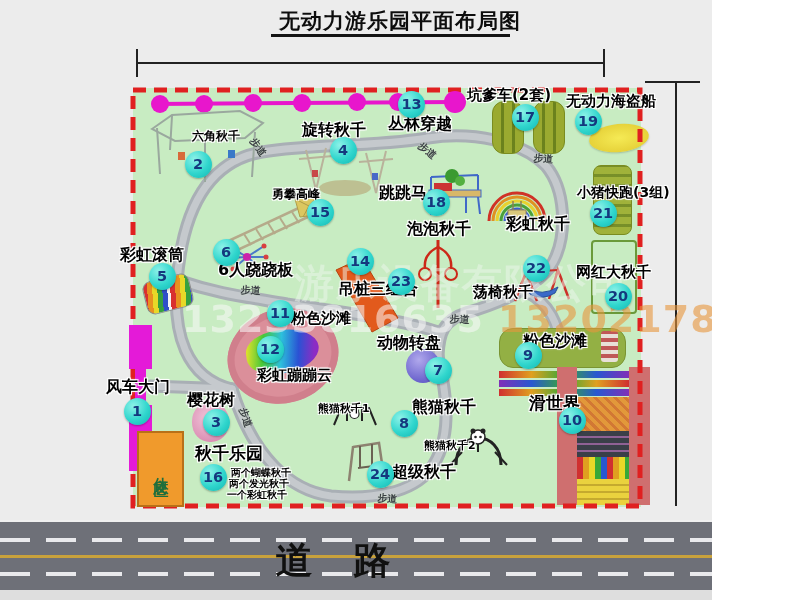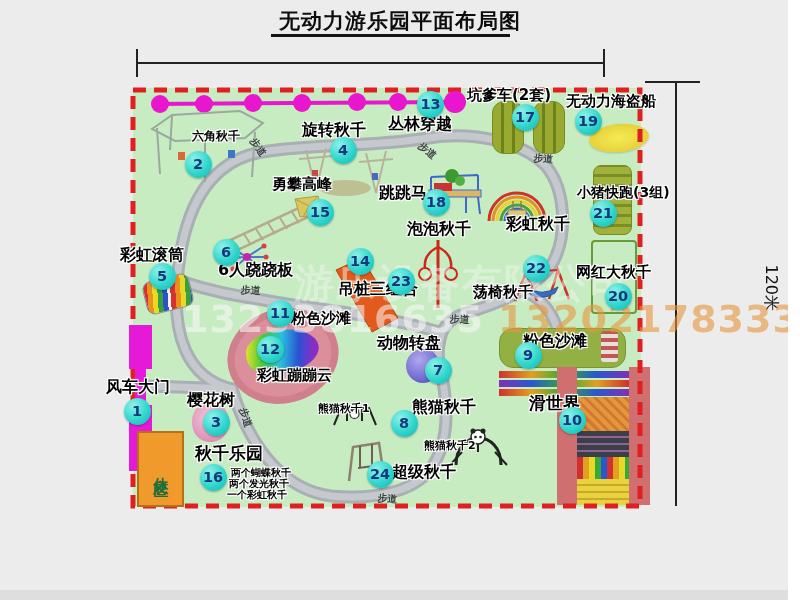--- a/index.html
+++ b/index.html
@@ -1,16 +1,16 @@
 <!DOCTYPE html>
 <html><head>
 <meta charset="utf-8">
 <style>
   html,body{margin:0;padding:0;}
-  #stage{position:relative;width:788px;height:600px;background:#ececec;overflow:hidden;
+  #stage{position:relative;width:712px;height:600px;background:#ececec;overflow:hidden;
          font-family:"DejaVu Sans","Liberation Sans",sans-serif;}
   .abs{position:absolute;}
   
   #title{left:0;top:7px;width:800px;text-align:center;font-size:21px;font-weight:bold;color:#0d0d0d;letter-spacing:1px;z-index:25;}
   #title-underline{left:271px;top:34px;width:239px;height:3px;background:#141414;z-index:25;}
   
   .dim{background:#222;z-index:25;}
   #dim-top-label{left:271px;top:43px;width:200px;text-align:center;font-size:16px;color:#111;z-index:25;}
   #dim-right-label{left:740px;top:284px;width:60px;font-size:16px;color:#111;transform:rotate(90deg);z-index:25;}
   
@@ -236,24 +236,24 @@
       <div class="marker" style="left: 390.5px; top: 409.5px;">8</div>
       <div class="lbl" style="left: 523px; top: 332px; font-size: 16px;">粉色沙滩</div>
       <div class="marker" style="left: 514.5px; top: 341.5px;">9</div>
       <div class="lbl" style="left: 529px; top: 394px; font-size: 17px;">滑世界</div>
       <div class="marker" style="left: 558.5px; top: 406.5px;">10</div>
       <div class="lbl" style="left: 291px; top: 310px; font-size: 15px;">粉色沙滩</div>
       <div class="marker" style="left: 266.5px; top: 299.5px;">11</div>
       <div class="lbl" style="left: 257px; top: 367px; font-size: 15px;">彩虹蹦蹦云</div>
       <div class="marker" style="left: 256.5px; top: 335.5px;">12</div>
       <div class="lbl" style="left: 388px; top: 115px; font-size: 16px;">丛林穿越</div>
-      <div class="marker" style="left: 417px; top: 90.5px;">13</div>
+      <div class="marker" style="left: 398px; top: 90.5px;">13</div>
       <div class="lbl" style="left: 338px; top: 280px; font-size: 16px;">吊桩三组合</div>
       <div class="marker" style="left: 346.5px; top: 247.5px;">14</div>
-      <div class="lbl" style="left: 272px; top: 176px; font-size: 15px;">勇攀高峰</div>
+      <div class="lbl" style="left: 272px; top: 188px; font-size: 12px;">勇攀高峰</div>
       <div class="marker" style="left: 306.5px; top: 198.5px;">15</div>
       <div class="lbl" style="left: 195px; top: 444px; font-size: 17px;">秋千乐园</div>
       <div class="marker" style="left: 199.5px; top: 463.5px; text-align: right;">16</div>
       <div class="lbl" style="left: 467px; top: 87px; font-size: 15px;">坑爹车(2套)</div>
       <div class="marker" style="left: 511.5px; top: 103.5px;">17</div>
       <div class="lbl" style="left: 379px; top: 184px; font-size: 16px;">跳跳马</div>
       <div class="marker" style="left: 422.5px; top: 188.5px;">18</div>
       <div class="lbl" style="left: 566px; top: 93px; font-size: 15px;">无动力海盗船</div>
       <div class="marker" style="left: 574.5px; top: 107.5px;">19</div>
       <div class="lbl" style="left: 576px; top: 264px; font-size: 15px;">网红大秋千</div>
@@ -274,15 +274,21 @@
       <div class="lbl" style="left: 227px; top: 489px; font-size: 10px;">一个彩虹秋千</div>
       <div class="plbl" style="left: 258px; top: 135px; transform: rotate(55deg);">步道</div>
       <div class="plbl" style="left: 424px; top: 139px; transform: rotate(40deg);">步道</div>
       <div class="plbl" style="left: 534px; top: 151px; transform: rotate(5deg);">步道</div>
       <div class="plbl" style="left: 241px; top: 283px; transform: rotate(3deg);">步道</div>
       <div class="plbl" style="left: 450px; top: 312px; transform: rotate(3deg);">步道</div>
       <div class="plbl" style="left: 249px; top: 406px; transform: rotate(72deg);">步道</div>
       <div class="plbl" style="left: 378px; top: 491px; transform: rotate(5deg);">步道</div>
     </div>
 
+  <div class="abs" id="road">
+    <div class="road-dash" style="top:16px;"></div>
+    <div id="road-center"></div>
+    <div class="road-dash" style="top:50px;"></div>
+    <div id="road-label">道 路</div>
+  </div>
   <div class="abs" id="below-road"></div>
 
 </div>
 
 </body></html>

